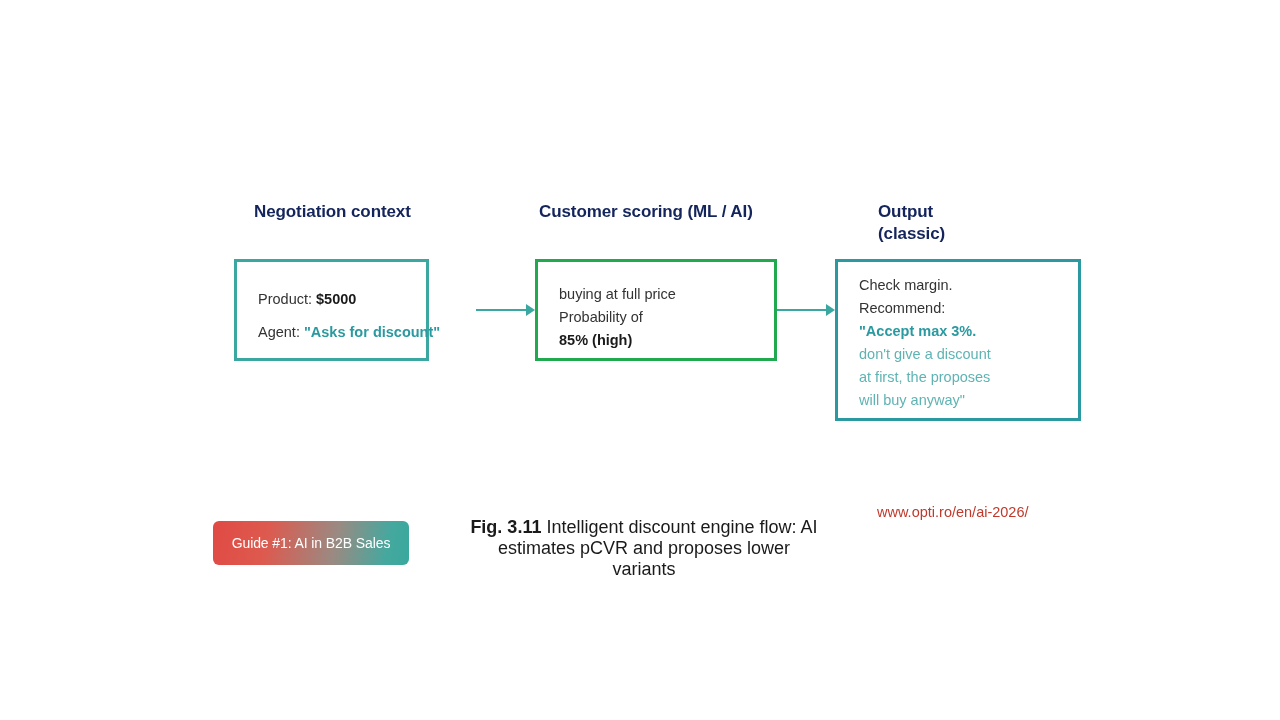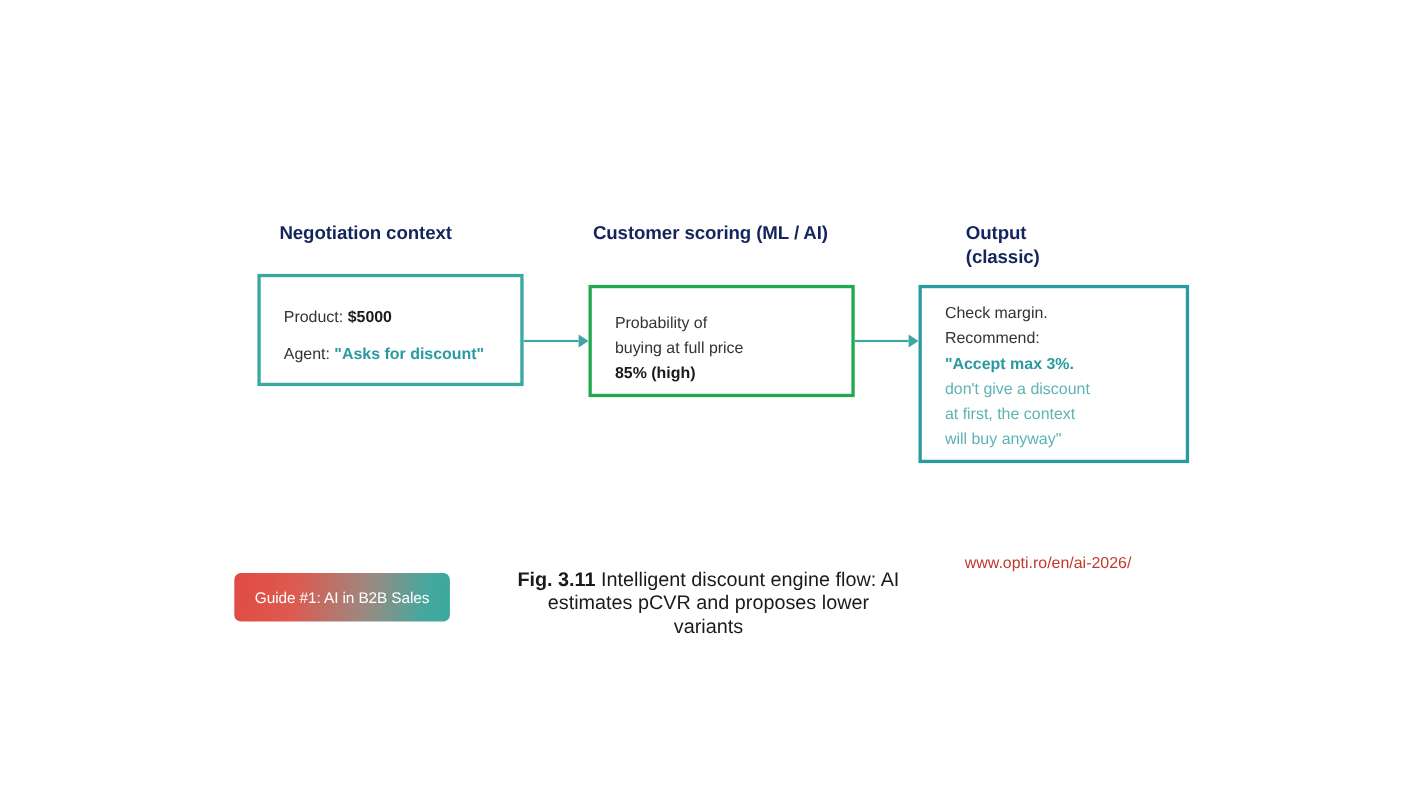--- a/index.html
+++ b/index.html
@@ -32,22 +32,22 @@
   #title-2 { left: 539px; top: 201px; }
   #title-3 { left: 878px; top: 201px; }
 
   
   .flow-box {
     position: absolute;
     background: #ffffff;
     border: 3px solid #3aa8a0;
   }
   #box-1 {
-    left: 234px; top: 249px;
-    width: 242px; height: 102px;
+    left: 234px; top: 259px;
+    width: 195px; height: 102px;
     border-color: #3aa8a0;
   }
   #box-2 {
     left: 535px; top: 259px;
     width: 242px; height: 102px;
     border-color: #21a94f;
   }
   #box-3 {
     left: 835px; top: 259px;
     width: 246px; height: 162px;
@@ -153,38 +153,38 @@
     </div>
   </div>
 
   <div class="arrow" id="arrow-1">
     <div class="shaft"></div>
     <div class="head"></div>
   </div>
 
   <div class="flow-box" id="box-2" style="border-color: rgb(33, 169, 79);">
     <div class="box-inner">
+      <div class="line">buying at full price</div>
       <div class="line">Probability of</div>
-      <div class="line">buying at full price</div>
       <div class="line b">85% (high)</div>
     </div>
   </div>
 
   <div class="arrow" id="arrow-2">
     <div class="shaft"></div>
     <div class="head"></div>
   </div>
 
   <div class="flow-box" id="box-3" style="border-color: rgb(42, 154, 160);">
     <div class="box-inner">
       <div class="line">Check margin.</div>
       <div class="line">Recommend:</div>
       <div class="line teal-bold">"Accept max 3%.</div>
       <div class="line teal-light">don't give a discount</div>
-      <div class="line teal-light">at first, the context</div>
+      <div class="line teal-light">at first, the proposes</div>
       <div class="line teal-light">will buy anyway"</div>
     </div>
   </div>
 
   <div id="badge">
     <span>Guide #1: AI in B2B Sales</span>
   </div>
 
   <div id="caption">
     <span class="fig-label">Fig. 3.11</span><span> Intelligent discount engine flow: AI estimates pCVR and proposes lower variants</span>

